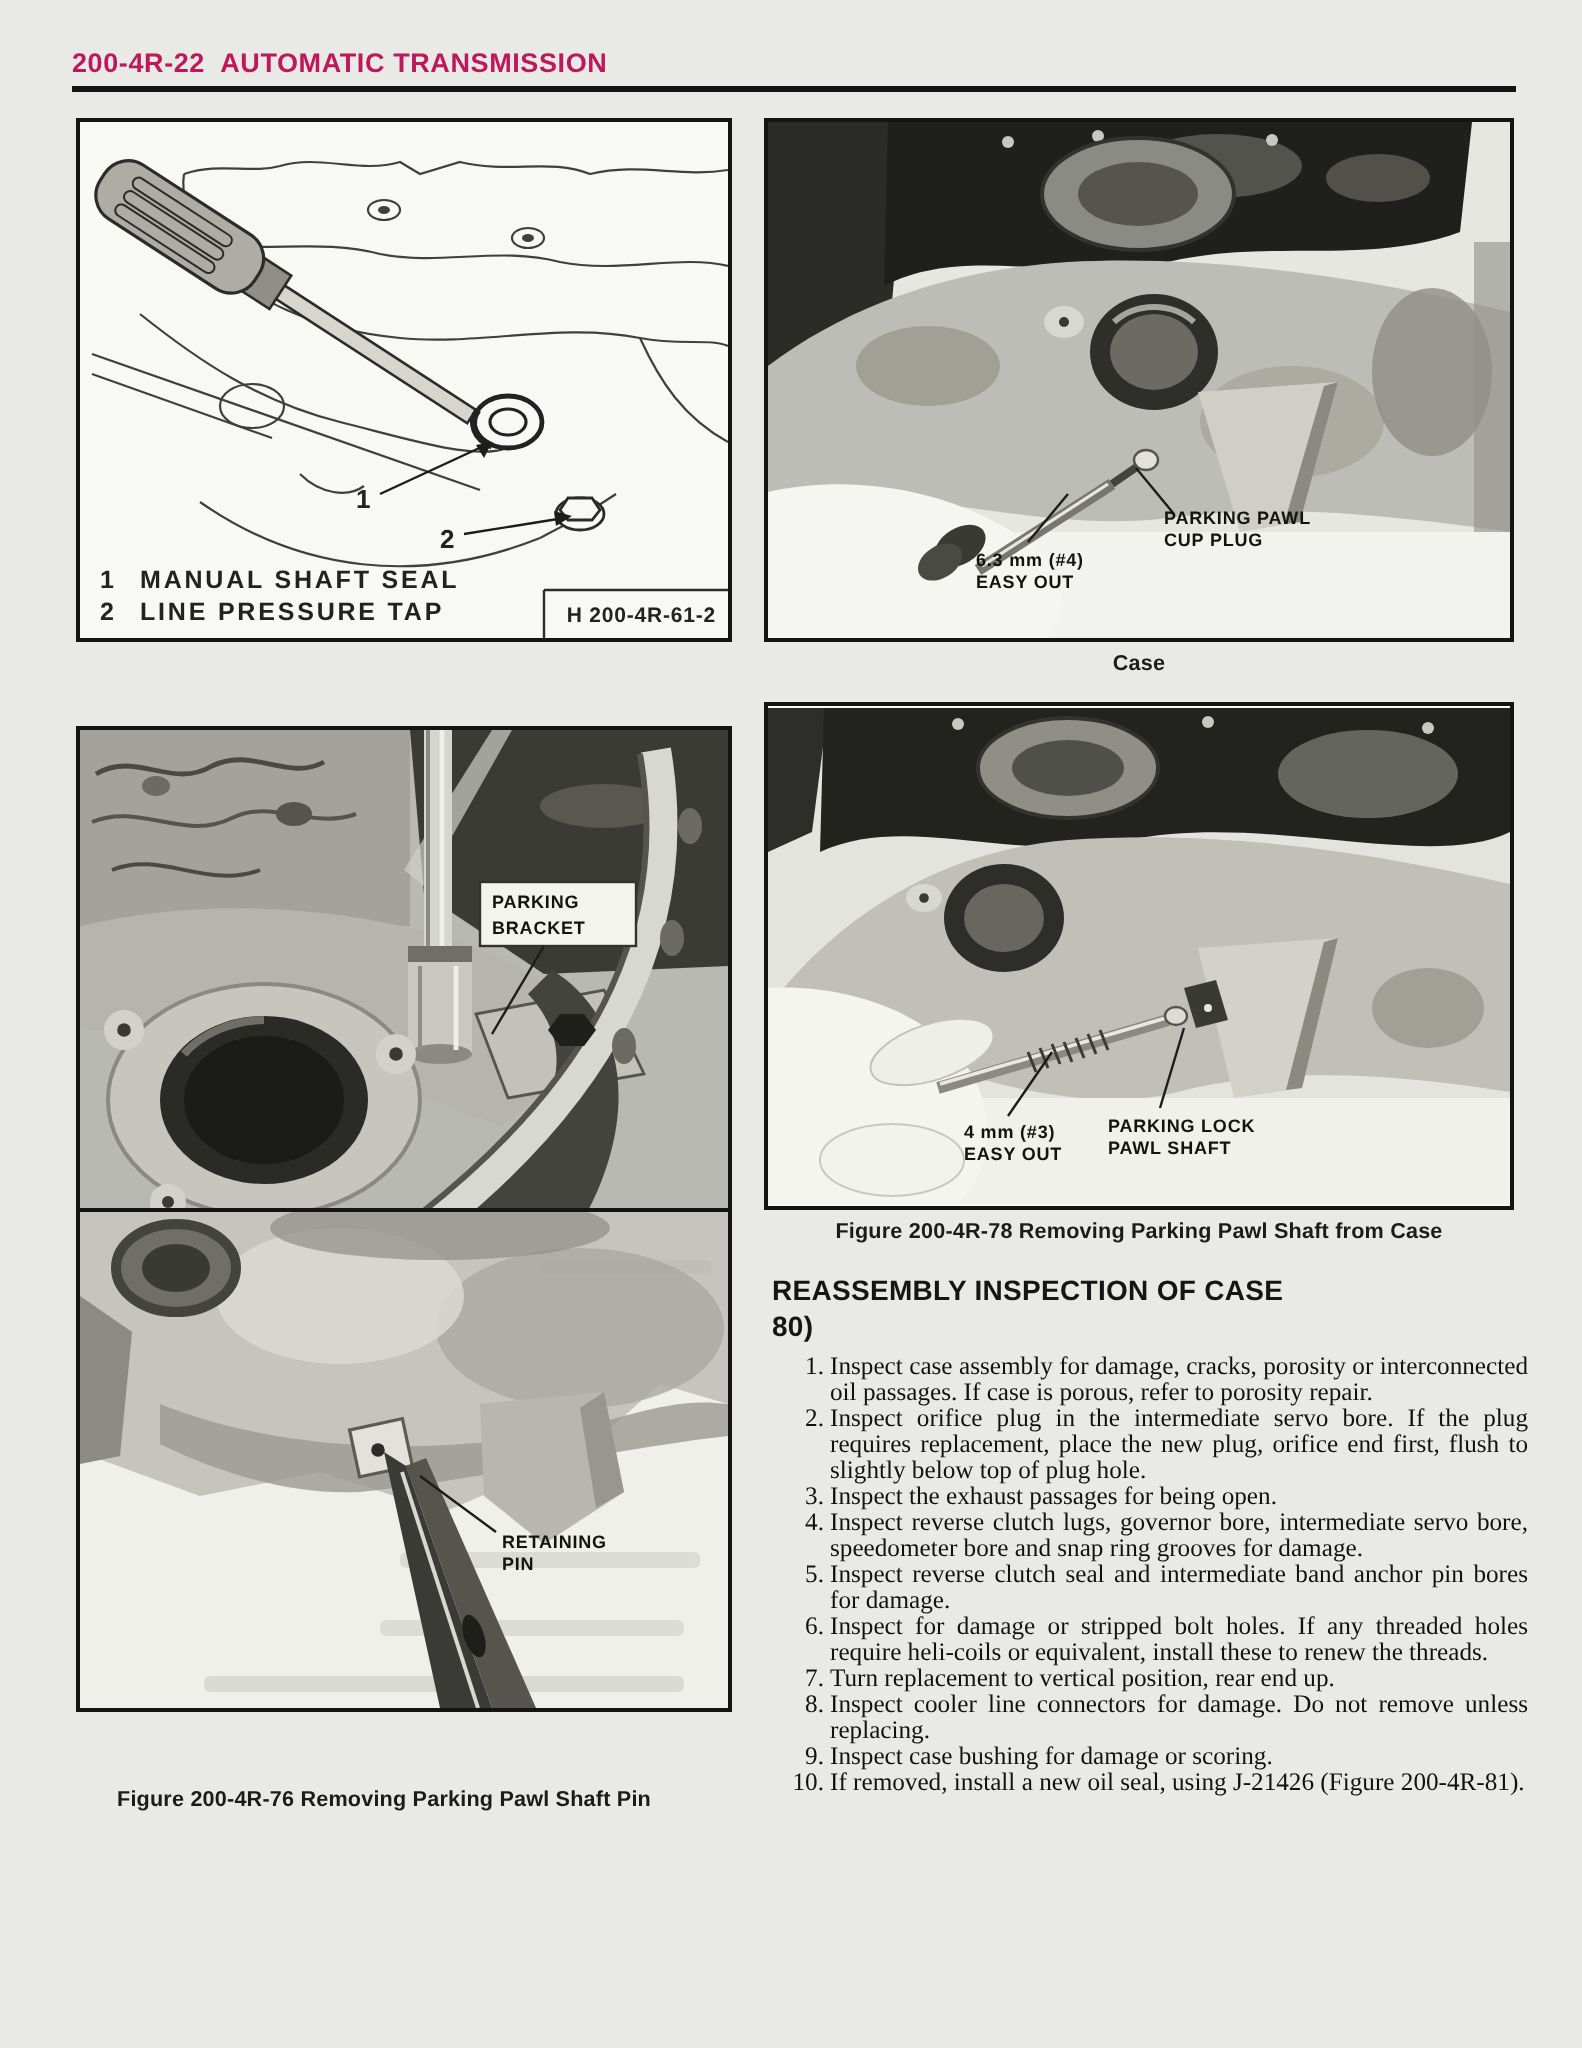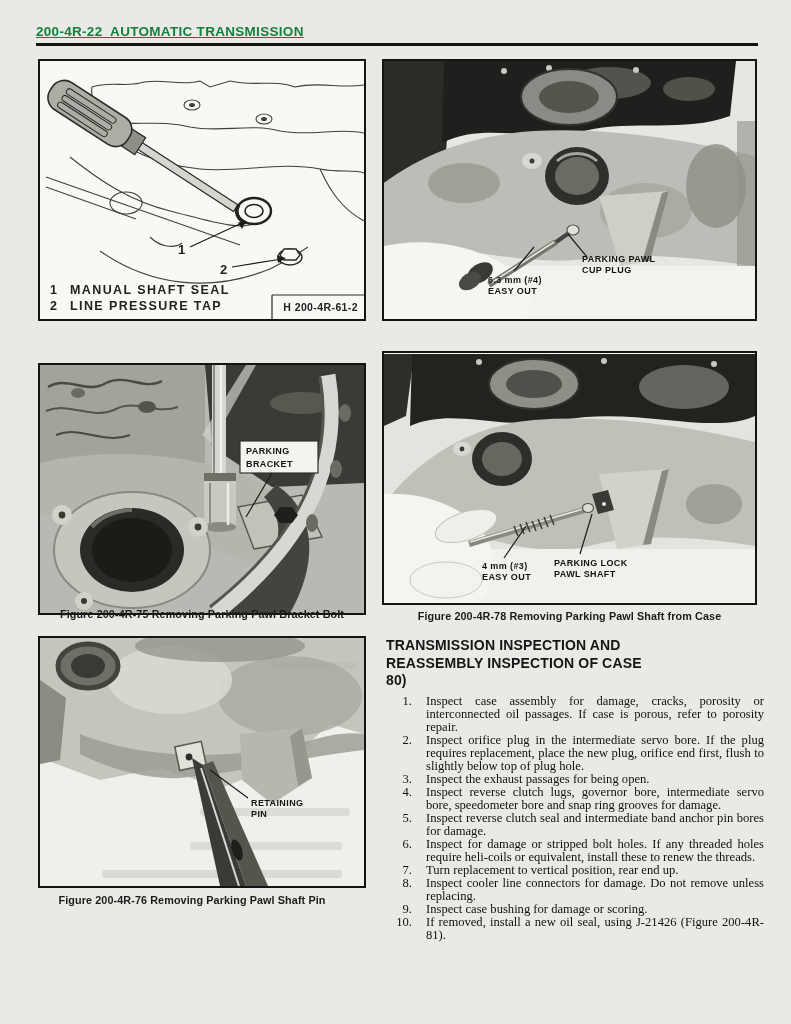--- a/index.html
+++ b/index.html
@@ -1,45 +1,45 @@
 <!DOCTYPE html>
 <html><head>
 <meta charset="utf-8">
 <style>
   html,body{margin:0;padding:0;}
   body{width:791px;height:1024px;background:#e9e9e5;font-family:"Liberation Sans",sans-serif;}
   .page{position:relative;width:791px;height:1024px;background:#e9e9e5;overflow:hidden;}
 
   .hdr{position:absolute;left:36px;top:24px;font:bold 13.5px "Liberation Sans",sans-serif;
-       color:#15803d;letter-spacing:.3px;white-space:pre;text-decoration:underline;}
+       color:#be185d;letter-spacing:.3px;white-space:pre;}
   .hdr-rule{position:absolute;left:36px;top:43px;width:722px;height:2.5px;background:#141414;}
 
   .figbox{position:absolute;border:2px solid #141414;background:#f8f8f5;box-sizing:border-box;}
   .figbox svg{display:block;width:100%;height:100%;}
   #fig74{left:38px;top:59px;width:328px;height:262px;}
   #fig77{left:382px;top:59px;width:375px;height:262px;}
   #fig75{left:38px;top:350px;width:328px;height:252px;margin-top:13px;}
   #fig78{left:382px;top:351px;width:375px;height:254px;}
-  #fig76{left:38px;top:636px;width:328px;height:252px;}
+  #fig76{left:38px;top:604px;width:328px;height:252px;}
 
   .figcap{position:absolute;text-align:center;font:bold 10.8px/13.5px "Liberation Sans",sans-serif;
           color:#1b1b1b;letter-spacing:.1px;}
   #cap74{left:38px;top:326px;width:328px;}
   #cap77{left:382px;top:326px;width:375px;}
   #cap75{left:38px;top:608px;width:328px;}
   #cap78{left:382px;top:610px;width:375px;}
   #cap76{left:28px;top:894px;width:328px;}
   .capline{display:block;}
 
   .sec{position:absolute;left:386px;top:637px;width:378px;}
   .sec-head{font:bold 14px/17.5px "Liberation Sans",sans-serif;color:#151515;letter-spacing:.15px;}
   .sec-list{margin-top:5px;font-family:"Liberation Serif",serif;font-size:12.6px;line-height:13px;color:#111;}
   .li{display:flex;}
   .li .num{width:26px;text-align:right;flex:0 0 26px;}
-  .li .txt{flex:1;margin-left:14px;text-align:justify;}
+  .li .txt{flex:1;margin-left:3px;text-align:justify;}
 
   text{font-family:"Liberation Sans",sans-serif;}
   .plab{font-weight:bold;font-size:9px;fill:#14140f;letter-spacing:.4px;}
   .legend{font-weight:bold;font-size:12.5px;fill:#222;letter-spacing:1.4px;}
   .refnum{font-weight:bold;font-size:10.5px;fill:#222;letter-spacing:.4px;}
   .callout{font-size:13px;fill:#222;font-weight:bold;}
   .lead{stroke:#1c1c1a;stroke-width:1.2;fill:none;}
   .line{stroke:#3f3f3f;stroke-width:1.1;fill:none;}
 </style>
 </head>
@@ -144,20 +144,21 @@
         <path class="lead" d="M130,210 L150,186"></path>
         <path class="lead" d="M203,196 L184,173"></path>
         <text class="plab" x="104" y="222">6.3 mm (#4)</text>
         <text class="plab" x="104" y="233">EASY OUT</text>
         <text class="plab" x="198" y="201">PARKING PAWL</text>
         <text class="plab" x="198" y="212">CUP PLUG</text>
       </g>
     </svg>
   </div>
   <div class="figcap" id="cap77">
+    <span class="capline">Case</span>
   </div>
 
   <div class="figbox" id="fig75">
     <svg viewBox="0 0 324 248">
       <rect width="324" height="248" fill="#b9b9b3"></rect>
       <g>
         <rect x="0" y="0" width="165" height="98" fill="#a3a39b"></rect>
         <path d="M8,22 C28,10 46,30 66,18 C86,8 104,26 122,16" stroke="#4a4a44" stroke-width="2.4" fill="none"></path>
         <path d="M6,46 C30,36 52,56 76,44 C96,34 116,50 138,42" stroke="#55554e" stroke-width="2" fill="none"></path>
         <path d="M16,70 C40,60 64,80 90,70" stroke="#4a4a44" stroke-width="2" fill="none"></path>
@@ -290,21 +291,20 @@
         <path class="lead" d="M170,132 L208,160"></path>
         <text class="plab" x="211" y="168">RETAINING</text>
         <text class="plab" x="211" y="179">PIN</text>
       </g>
     </svg>
   </div>
   <div class="figcap" id="cap76">Figure 200-4R-76 Removing Parking Pawl Shaft Pin</div>
 
   <div class="sec">
     <div class="sec-head">
-      <div>TRANSMISSION INSPECTION AND</div>
       <div>REASSEMBLY INSPECTION OF CASE</div>
       <div>80)</div>
     </div>
     <div class="sec-list">
       <div class="li">
           <span class="num">1.</span>
           <span class="txt">Inspect case assembly for damage, cracks, porosity or interconnected oil passages. If case is porous, refer to porosity repair.</span>
         </div>
       <div class="li">
           <span class="num">2.</span>

